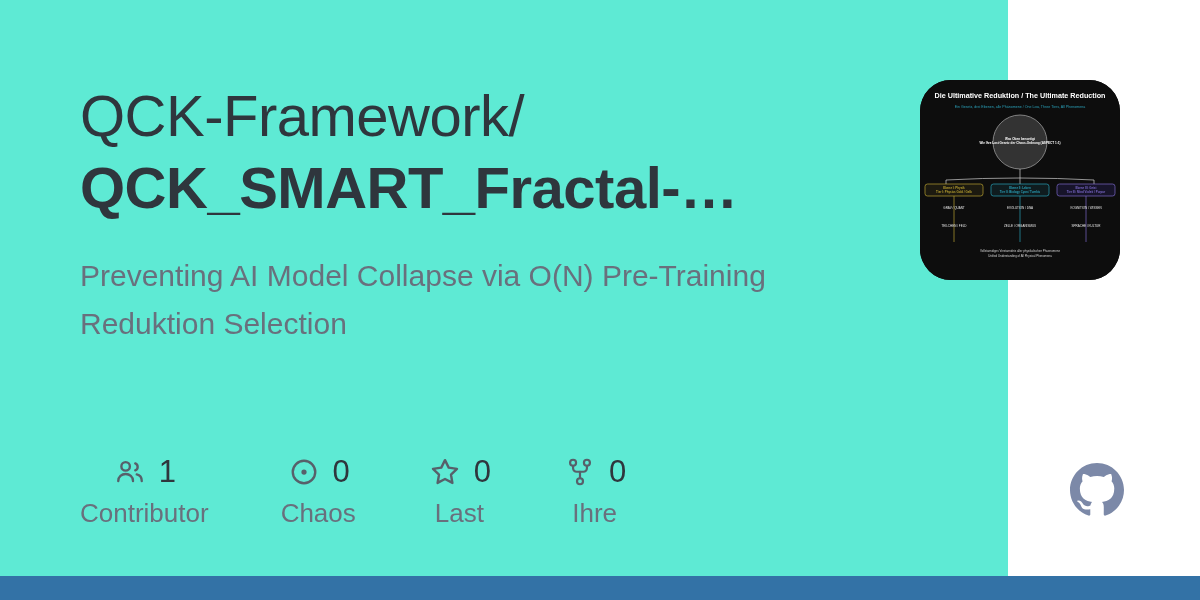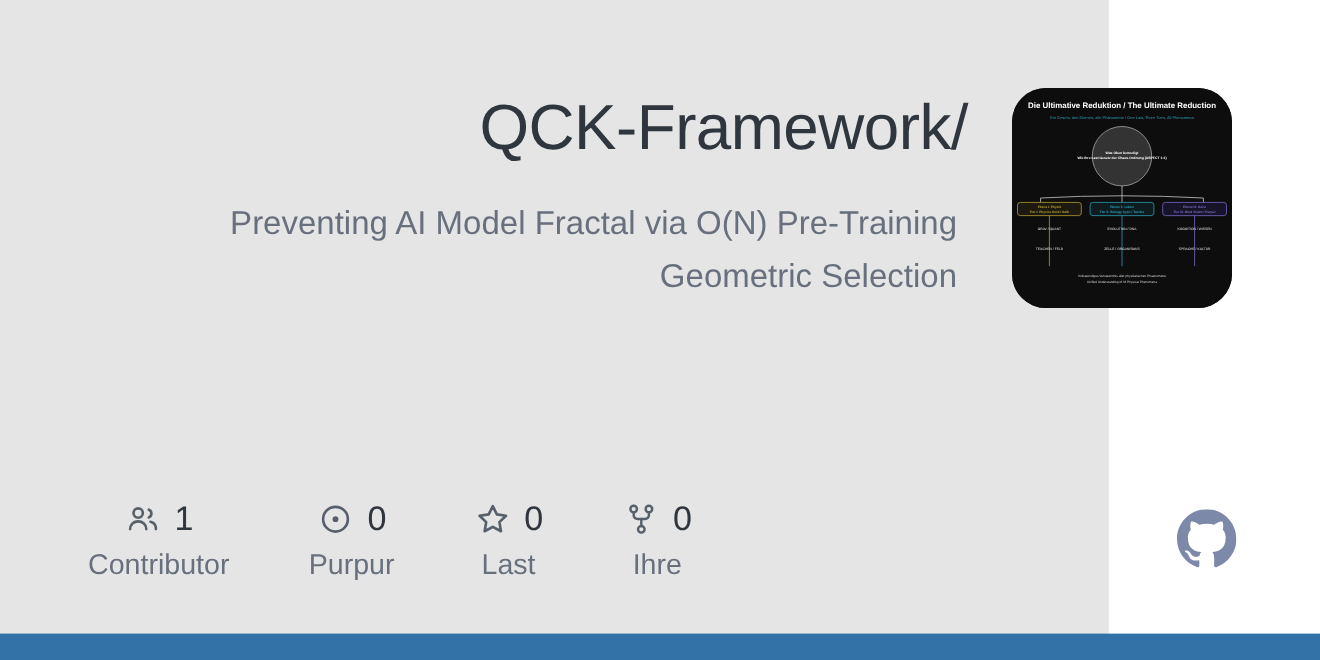--- a/index.html
+++ b/index.html
@@ -14,22 +14,21 @@
     overflow: hidden;
     position: relative;
   }
 
   
   .card {
     position: absolute;
     left: 0; top: 0;
     width: 1008px;
     height: 600px;
-    background: #e5e5e5;
-    text-align: right;
+    background: #5eead4;
   }
 
   .content {
     position: absolute;
     left: 80px;
     top: 80px;
     width: 800px;
   }
 
   
@@ -138,21 +137,22 @@
     background: #3372a6;
   }
 </style>
 </head>
 <body>
 
 <div class="card">
 
   <div class="content">
     <div class="repo-owner">QCK-Framework/</div>
-    <div class="description">Preventing AI Model Fractal via O(N) Pre-Training Geometric Selection</div>
+    <div class="repo-name">QCK_SMART_Fractal-…</div>
+    <div class="description">Preventing AI Model Collapse via O(N) Pre-Training Reduktion Selection</div>
   </div>
 
   <div class="stats">
 
     <div class="stat">
       <div class="stat-top">
         <span class="stat-icon">
           <svg width="30" height="30" viewBox="0 0 24 24" fill="none" stroke="#57606a" stroke-width="1.9" stroke-linecap="round" stroke-linejoin="round">
             <circle cx="8.5" cy="7.5" r="3.4"></circle>
             <path d="M2.6 19.2c0-3.4 2.7-5.6 5.9-5.6s5.9 2.2 5.9 5.6"></path>
@@ -168,21 +168,21 @@
     <div class="stat">
       <div class="stat-top">
         <span class="stat-icon">
           <svg width="30" height="30" viewBox="0 0 24 24" fill="none" stroke="#57606a" stroke-width="1.9">
             <circle cx="12" cy="12" r="9"></circle>
             <circle cx="12" cy="12" r="2.1" fill="#57606a" stroke="none"></circle>
           </svg>
         </span>
         <span class="stat-value">0</span>
       </div>
-      <div class="stat-label">Purpur</div>
+      <div class="stat-label">Chaos</div>
     </div>
 
     <div class="stat">
       <div class="stat-top">
         <span class="stat-icon">
           <svg width="32" height="32" viewBox="0 0 24 24" fill="none" stroke="#57606a" stroke-width="1.8" stroke-linejoin="round">
             <path d="M12 3.1l2.78 5.63 6.22.9-4.5 4.38 1.06 6.19L12 17.28l-5.56 2.92 1.06-6.19-4.5-4.38 6.22-.9z"></path>
           </svg>
         </span>
         <span class="stat-value">0</span>

